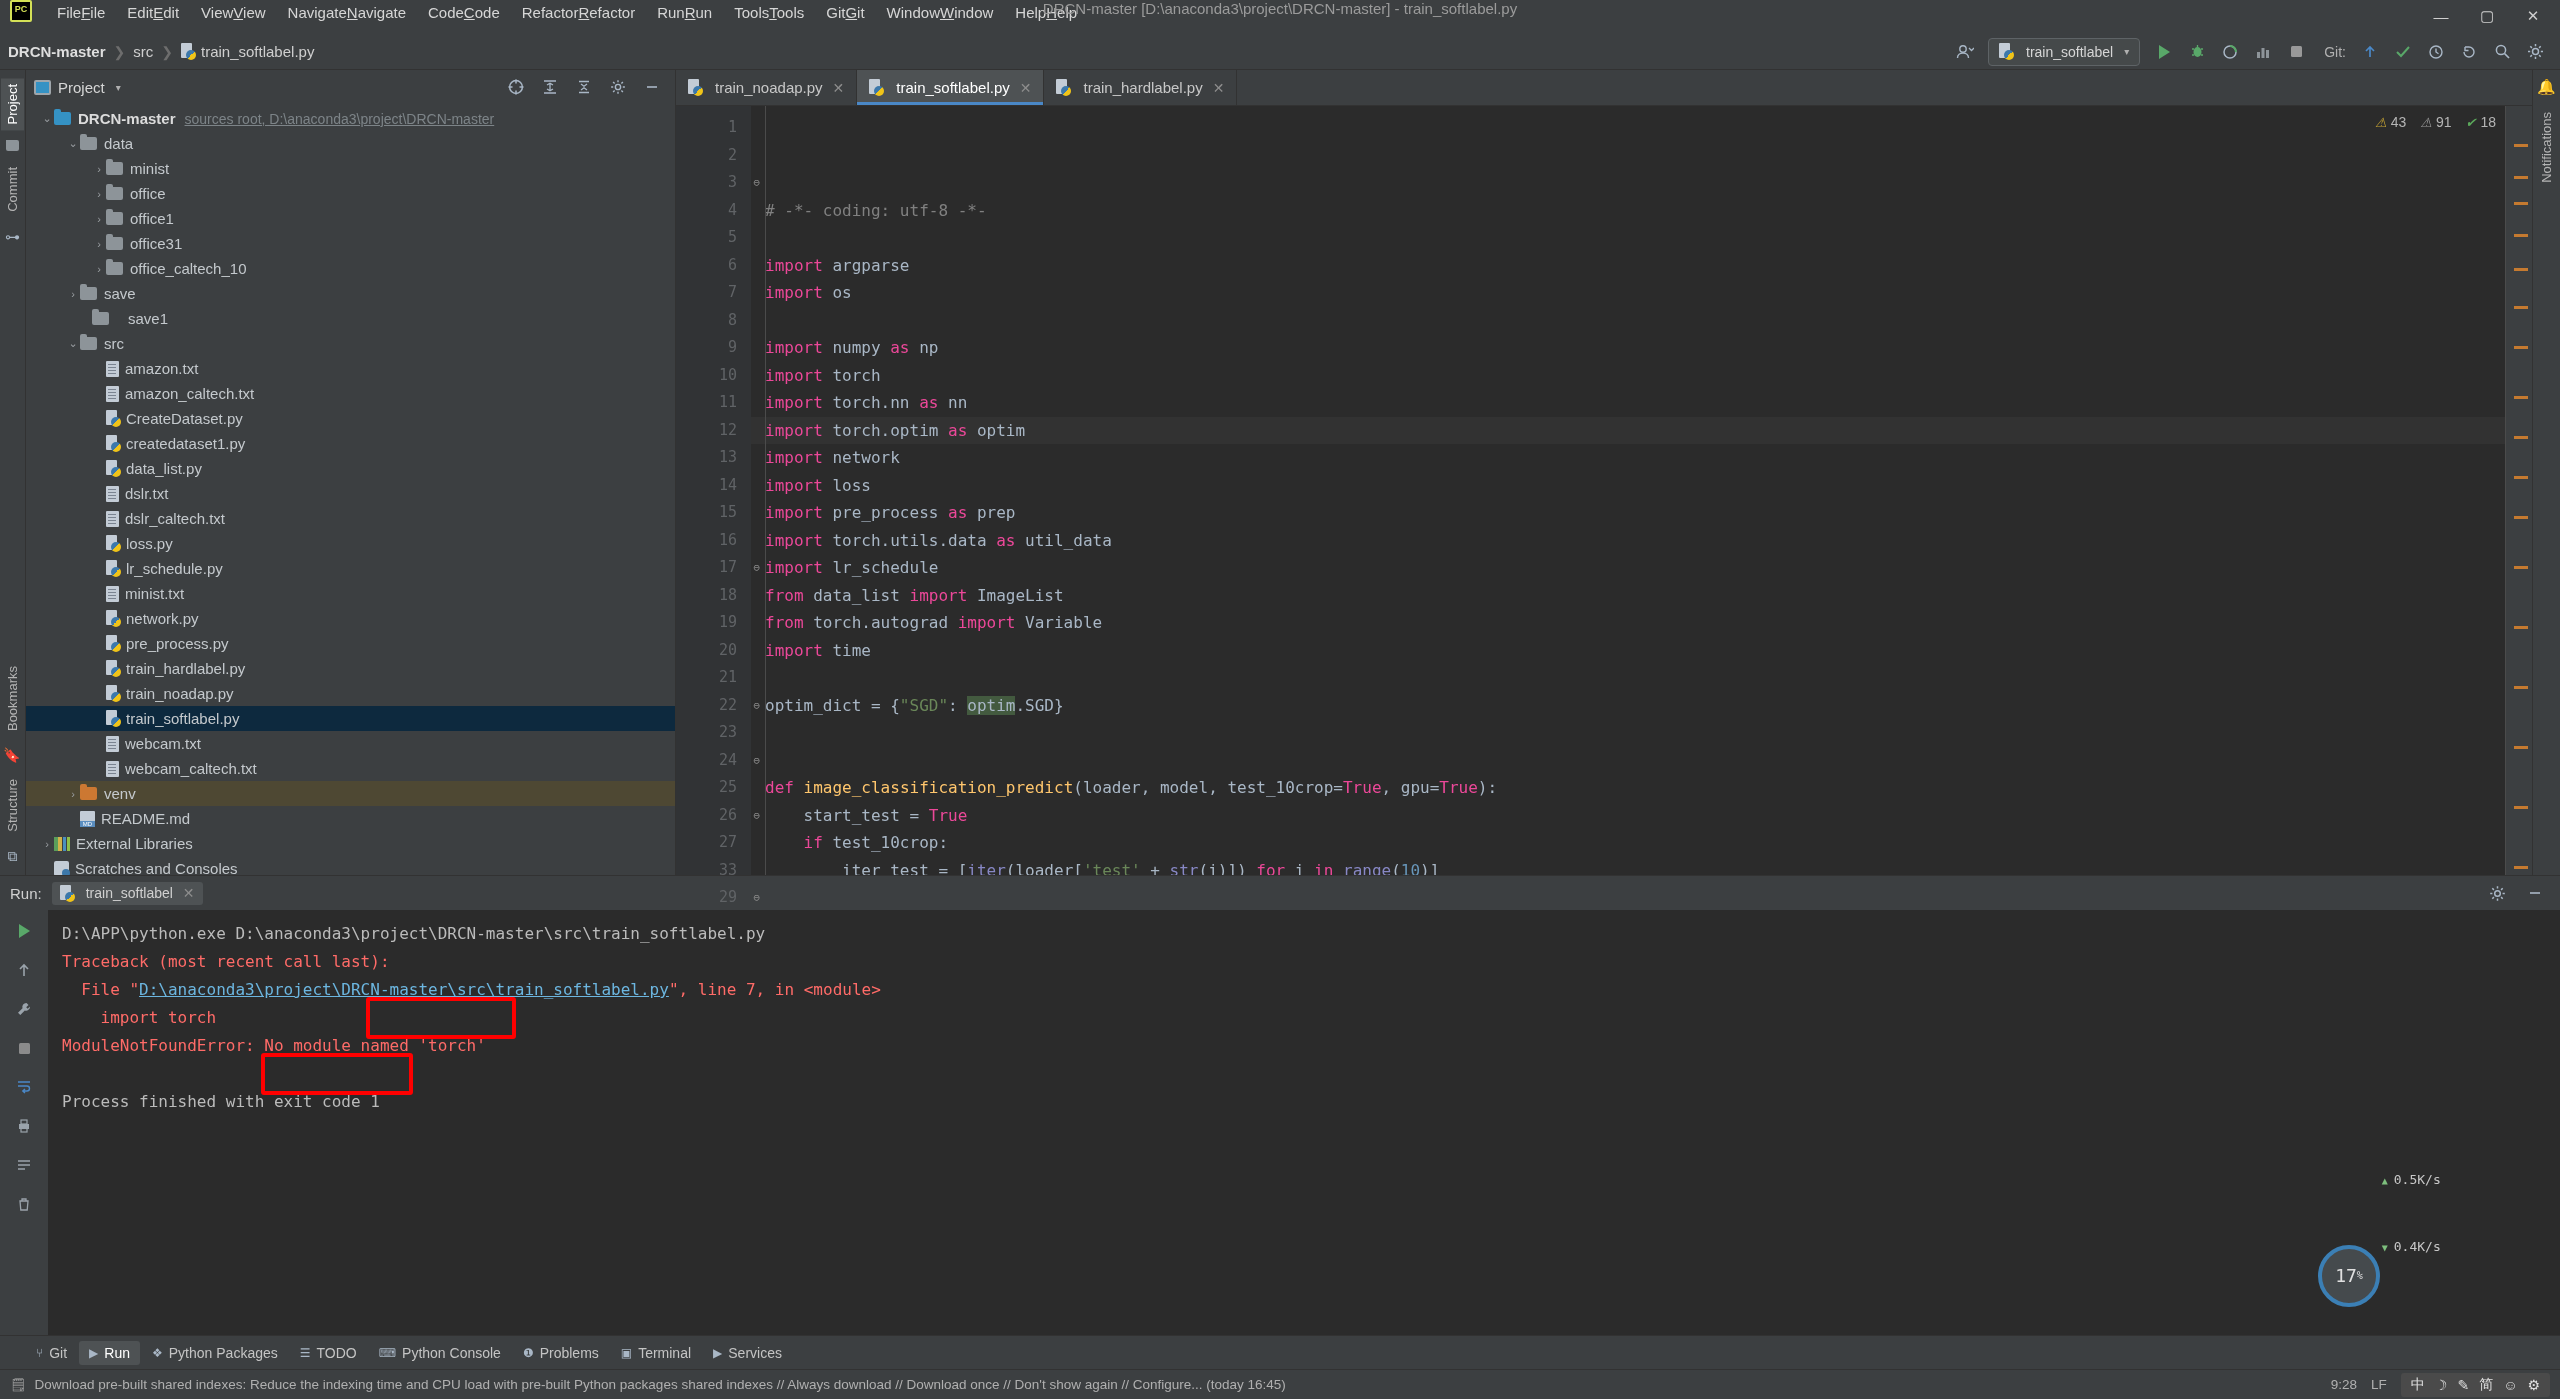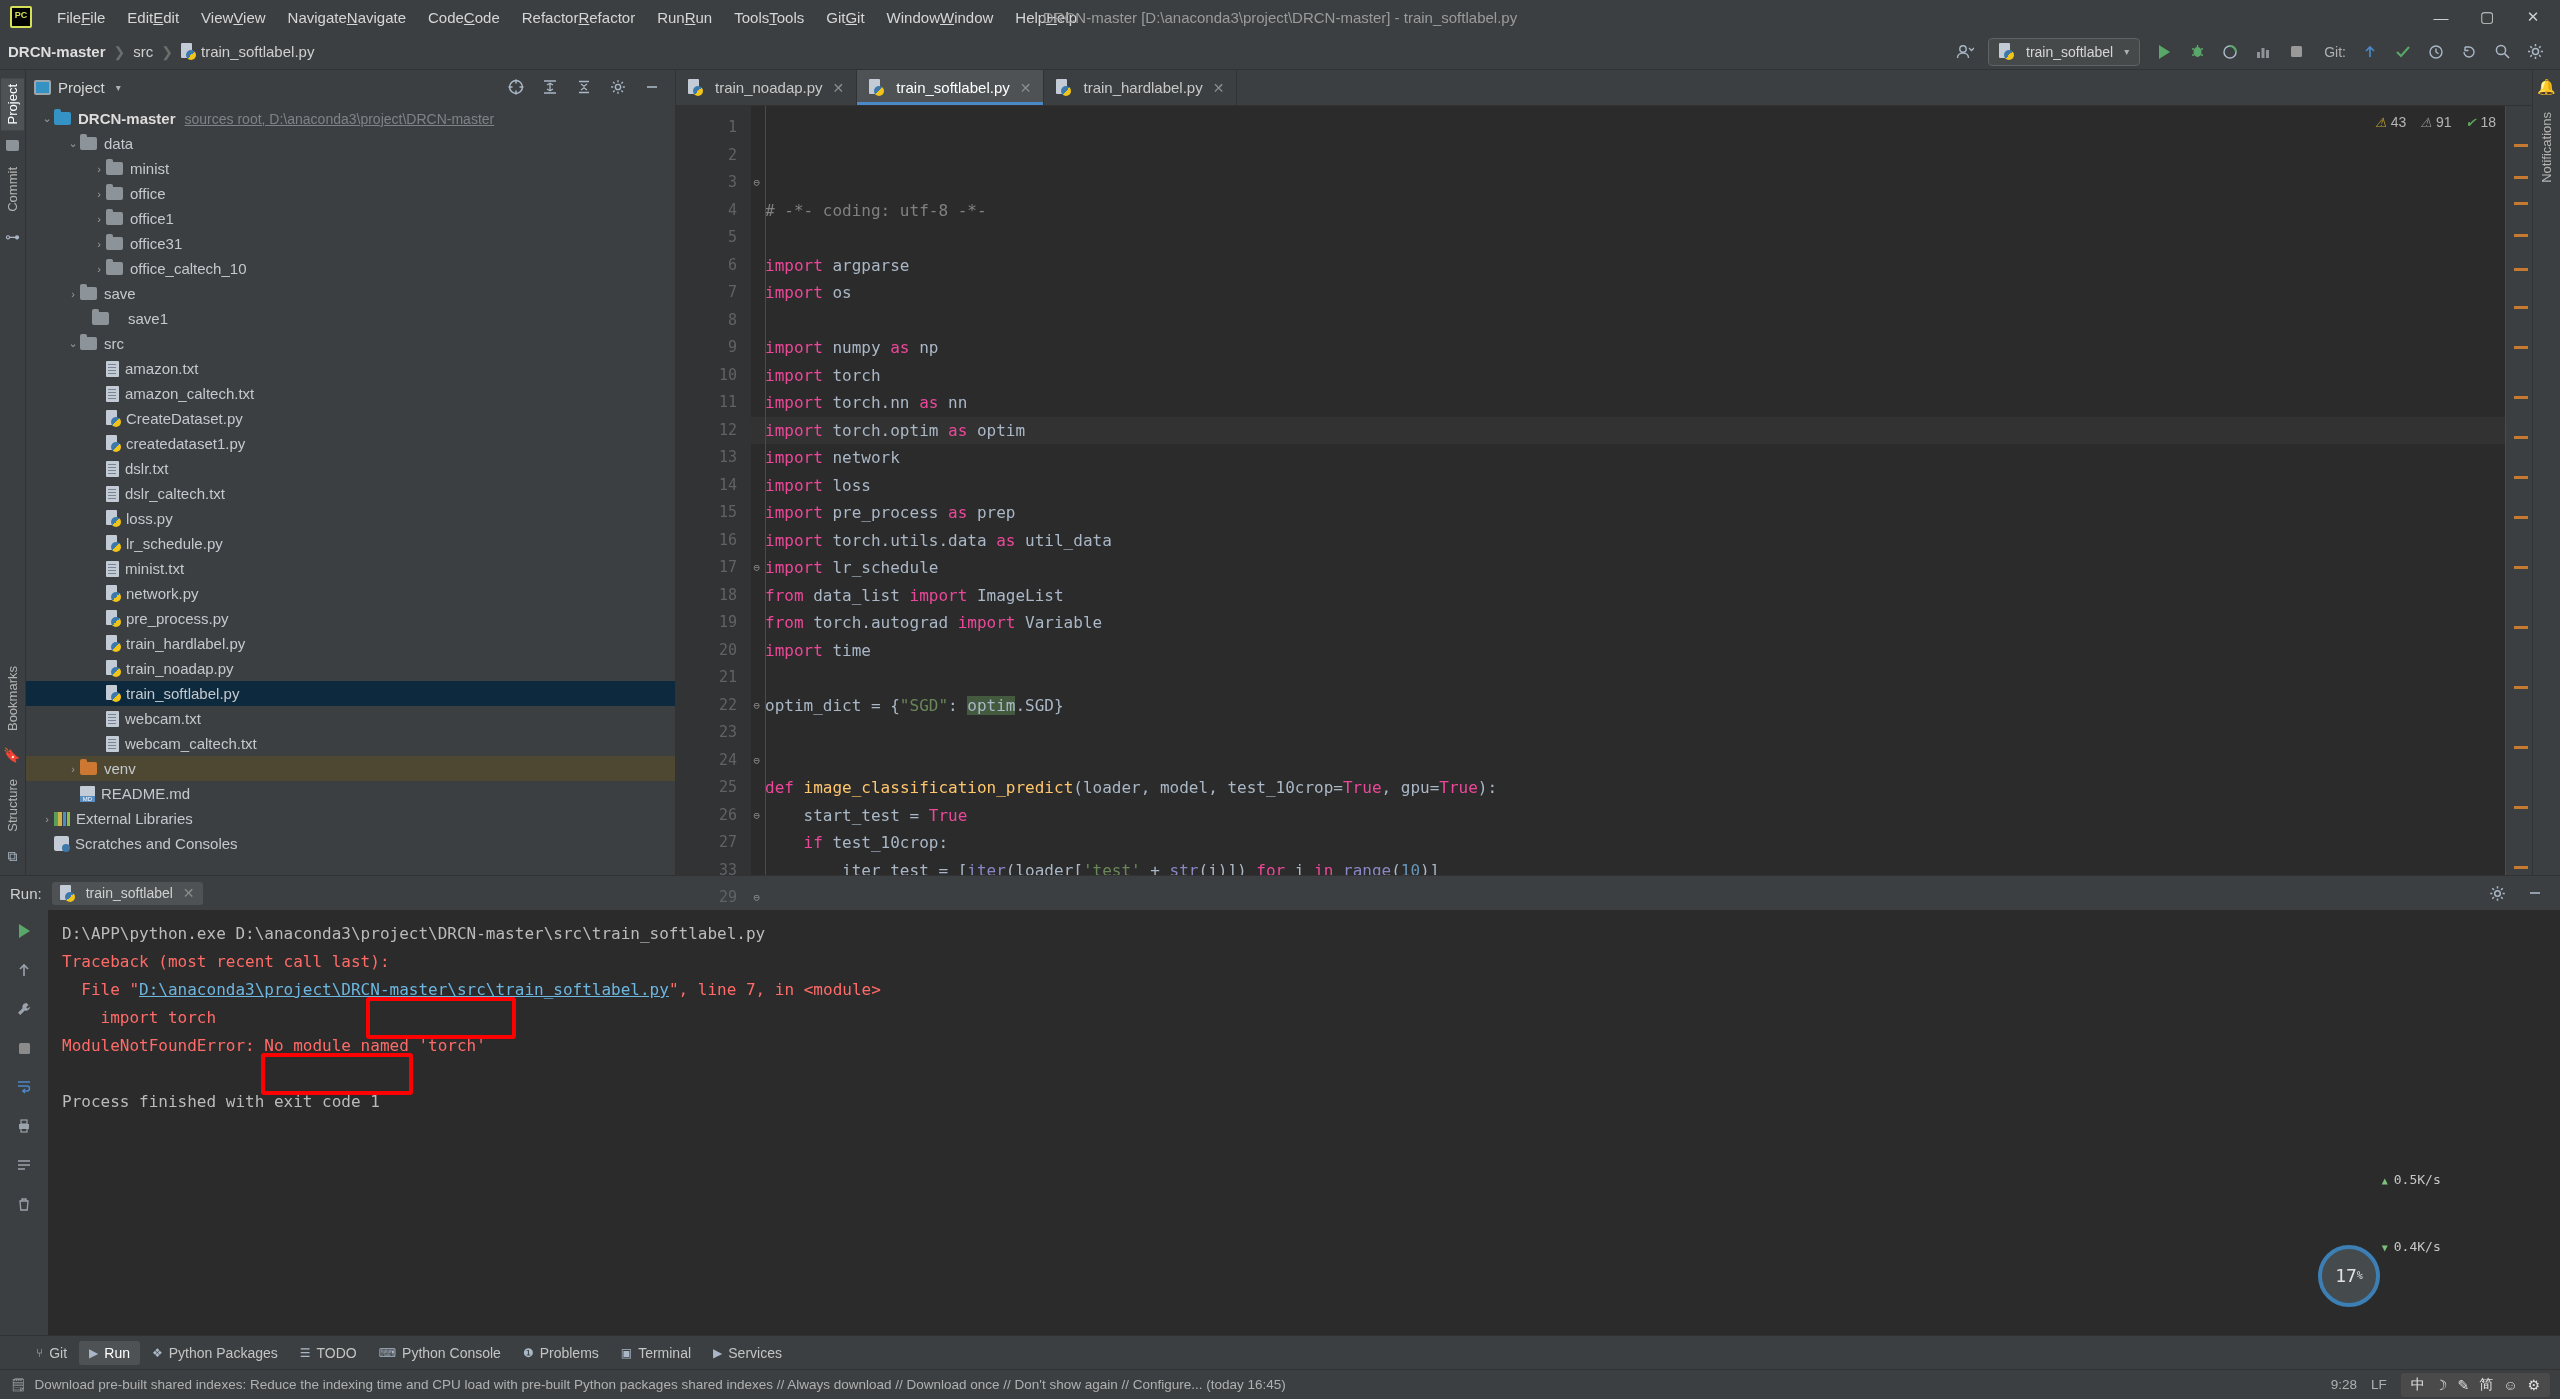--- a/index.html
+++ b/index.html
@@ -7,21 +7,21 @@
     width: 2560px; height: 1399px;
     background: #3c3f41;
     font-family: "Liberation Sans", sans-serif;
     color: #bbbbbb;
     overflow: hidden;
   }
   .app { position: relative; width: 2560px; height: 1399px; display: flex; flex-direction: column; }
 
   
   .menubar {
-    height: 34px; background: #3c3f41; display: flex; align-items: center;
+    height: 34px; background: #3c3f41; display: flex; align-items: flex-start;
     padding-left: 10px; flex: 0 0 34px; position: relative;
   }
   .pc-logo {
     width: 22px; height: 22px; margin-right: 14px; background: #000;
     border: 2px solid #d4e157; border-radius: 2px; position: relative;
   }
   .pc-logo::after {
     content: "PC"; position: absolute; left: 0; right: 0; top: 2px;
     font-size: 9px; color: #d4e157; text-align: center; font-weight: bold;
   }
@@ -514,20 +514,25 @@
           </div>
           <div class="trow" style="padding-left: 66px;">
             <span class="arrow"></span>
             <span class="pyicon"></span>
             <span class="tlabel">CreateDataset.py</span>
           </div>
           <div class="trow" style="padding-left: 66px;">
             <span class="arrow"></span>
             <span class="pyicon"></span>
             <span class="tlabel">createdataset1.py</span>
+          </div>
+          <div class="trow" style="padding-left: 66px;">
+            <span class="arrow"></span>
+            <span class="pyicon"></span>
+            <span class="tlabel">data_list.py</span>
           </div>
           <div class="trow" style="padding-left: 66px;">
             <span class="arrow"></span>
             <span class="txticon"></span>
             <span class="tlabel">dslr.txt</span>
           </div>
           <div class="trow" style="padding-left: 66px;">
             <span class="arrow"></span>
             <span class="txticon"></span>
             <span class="tlabel">dslr_caltech.txt</span>

